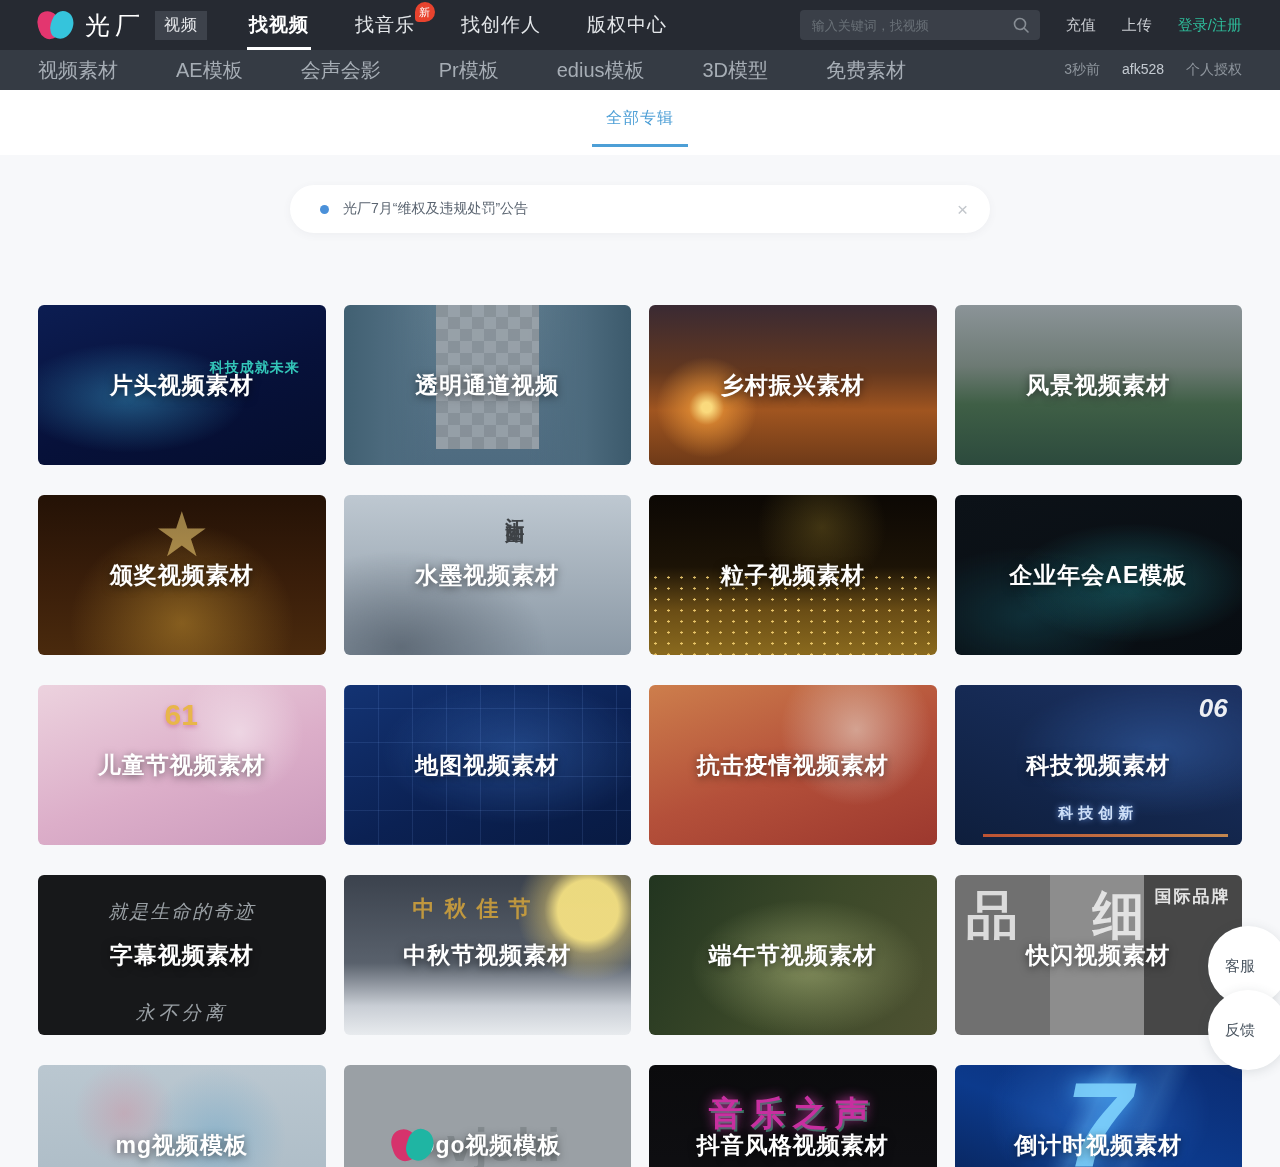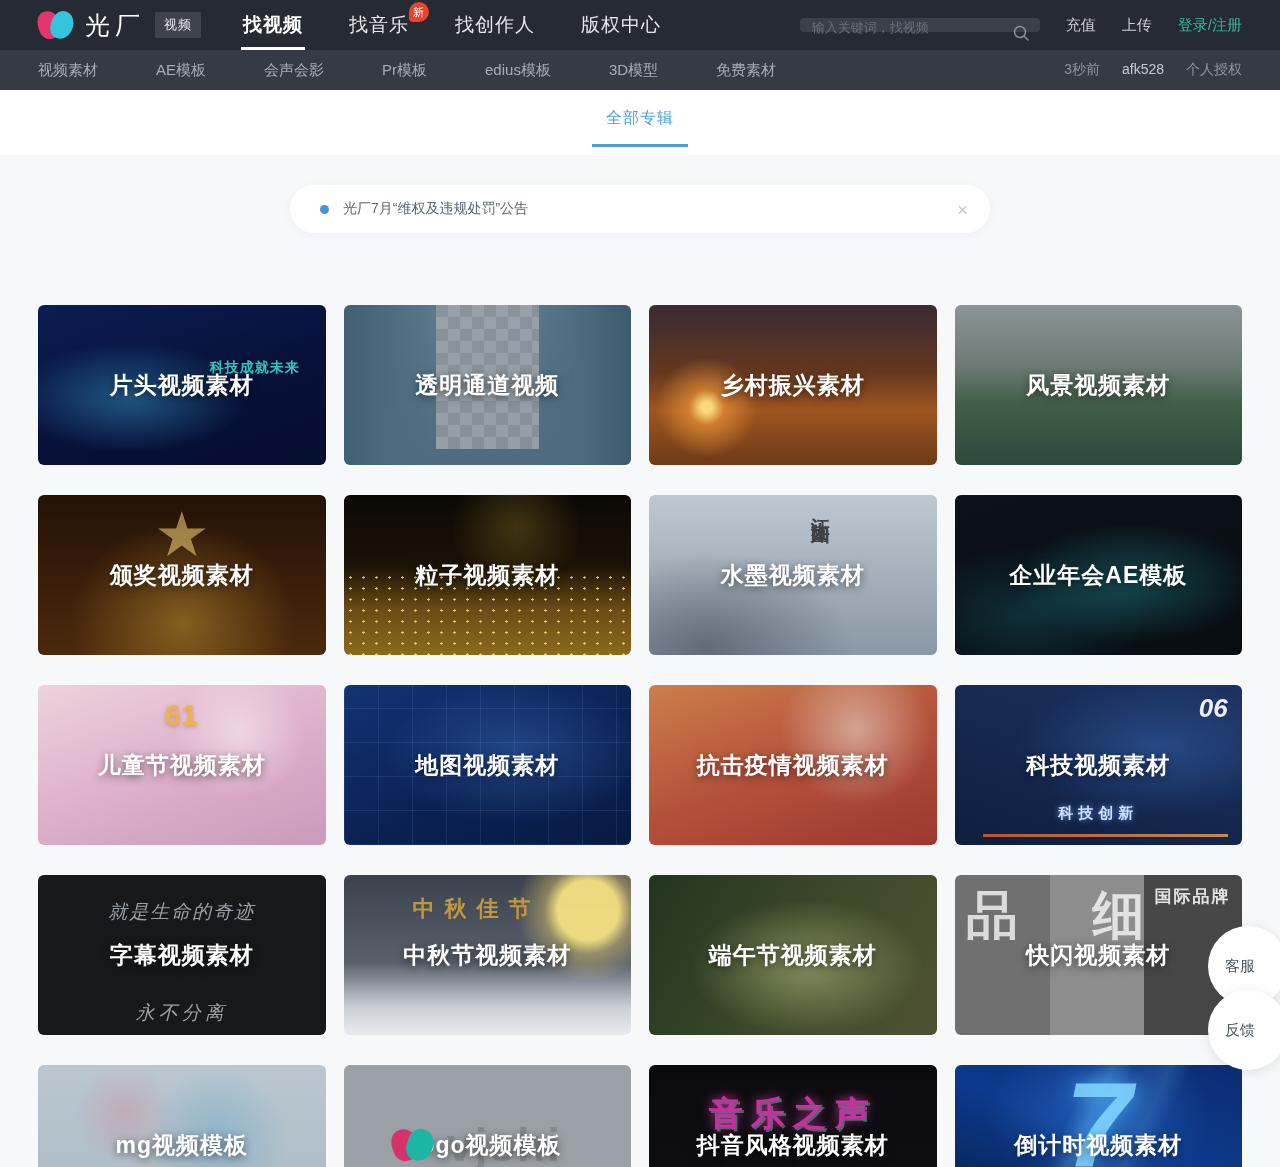--- a/index.html
+++ b/index.html
@@ -7,37 +7,37 @@
   body { font-family:"Liberation Sans","DejaVu Sans",sans-serif; background:#f7f8fa; position:relative; }
 
   
   .topbar { height:50px; background:#262a32; display:flex; align-items:center; padding:0 38px; }
   .logo { display:flex; align-items:center; cursor:pointer; }
   .logo-mark { display:flex; margin-right:12px; }
   .petal { width:22px; height:28px; border-radius:48% 52% 55% 45%; }
   .petal.pink { background:#e3366f; transform:rotate(-18deg); }
   .petal.cyan { background:#35c4dc; transform:rotate(18deg); margin-left:-9px; }
   .logo-text { color:#fff; font-size:25px; font-weight:400; letter-spacing:5px; }
-  .logo-badge { background:#3d424b; color:#e8eaed; font-size:13px; padding:4px 9px; border-radius:0; margin-left:10px; letter-spacing:1px; }
+  .logo-badge { background:#3d424b; color:#e8eaed; font-size:16px; padding:4px 9px; border-radius:0; margin-left:10px; letter-spacing:1px; }
   .nav { display:flex; margin-left:42px; gap:46px; }
   .nav-item { height:50px; display:flex; align-items:center; color:#e4e7ea; font-size:19px; position:relative; cursor:pointer; letter-spacing:1px; }
   .nav-item.active { color:#fff; font-weight:700; }
   .nav-item.active::after { content:""; position:absolute; left:-2px; right:-2px; bottom:0; height:3px; background:#fff; }
   .nav-badge { position:absolute; top:2px; right:-20px; min-width:20px; height:20px; background:#e8432e; color:#fff; font-size:11px; font-weight:400; border-radius:50% 50% 50% 4px; display:flex; align-items:center; justify-content:center; }
-  .search-box { margin-left:auto; width:240px; height:14px; background:#3a3f48; border-radius:4px; position:relative; }
+  .search-box { margin-left:auto; width:240px; height:30px; background:#3a3f48; border-radius:4px; position:relative; }
   .search-box input { width:100%; height:100%; background:transparent; border:none; outline:none; color:#cfd3d8; font-size:13px; padding:0 36px 0 12px; font-family:inherit; }
   .search-box input::placeholder { color:#697077; }
   .search-icon { position:absolute; right:10px; top:6px; width:18px; height:18px; cursor:pointer; }
   .top-links { display:flex; align-items:center; gap:26px; margin-left:26px; }
   .top-link { color:#c9ccd1; font-size:15px; cursor:pointer; }
   .top-link.teal { color:#2ebd9b; }
 
   
   .subnav { height:40px; background:#353b44; display:flex; align-items:center; padding:0 38px; gap:58px; }
-  .subnav-item { color:#a6adb5; font-size:15px; cursor:pointer; white-space:nowrap; }
+  .subnav-item { color:#a6adb5; font-size:20px; cursor:pointer; white-space:nowrap; }
   .subnav-status { margin-left:auto; font-size:14px; color:#8e959d; display:flex; gap:22px; }
   .subnav-status .user { color:#c4cad1; }
 
   
   .tab-band { height:65px; background:#fff; display:flex; justify-content:center; }
   .tab-all { margin-top:18px; height:47px; color:#4d9fd6; font-size:16px; cursor:pointer; position:relative; letter-spacing:1px; }
   .tab-all::after { content:""; position:absolute; left:-14px; right:-14px; bottom:8px; height:3px; background:#4d9fd6; }
 
   
   .notice { width:700px; height:48px; margin:30px auto 0; background:#fff; border-radius:24px; box-shadow:0 2px 8px rgba(80,90,100,.06); display:flex; align-items:center; padding:0 22px 0 30px; }
@@ -179,26 +179,26 @@
   <div class="card c3">
       <div class="ct">乡村振兴素材</div>
     </div>
   <div class="card c4">
       <div class="ct">风景视频素材</div>
     </div>
 
   <div class="card c5">
       <div class="ct">颁奖视频素材</div>
     </div>
-  <div class="card c6">
-      <div class="ct">粒子视频素材</div>
-    </div>
   <div class="card c7">
       <span class="bgt s1">江山如画</span>
       <div class="ct">水墨视频素材</div>
+    </div>
+  <div class="card c6">
+      <div class="ct">粒子视频素材</div>
     </div>
   <div class="card c8">
       <div class="ct">企业年会AE模板</div>
     </div>
 
   <div class="card c9">
       <span class="bgt s1">61</span>
       <div class="ct">儿童节视频素材</div>
     </div>
   <div class="card c10">

